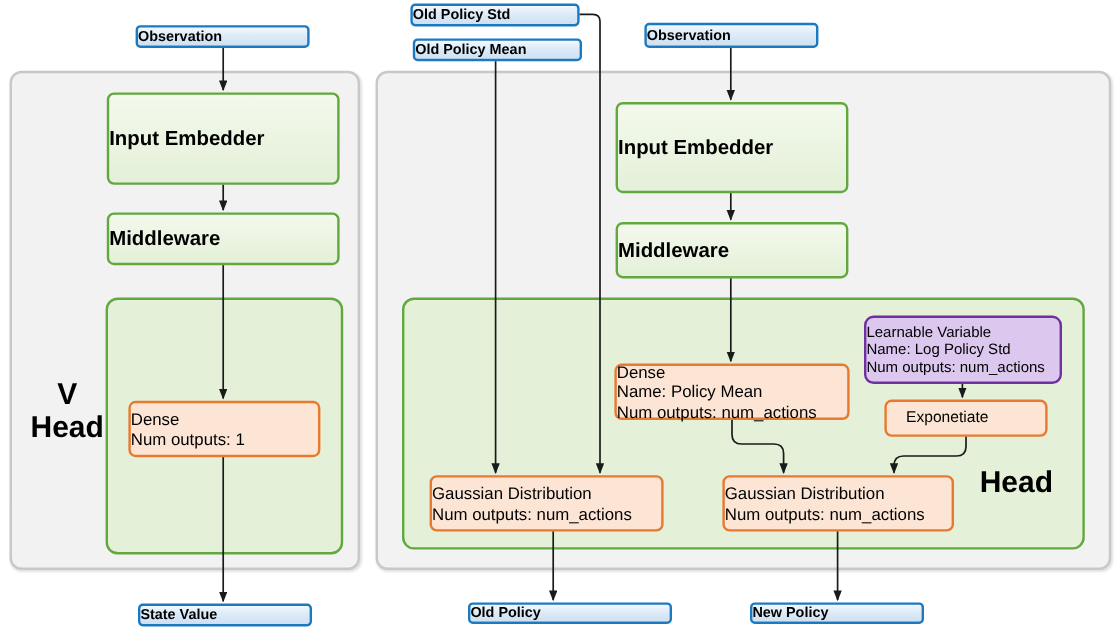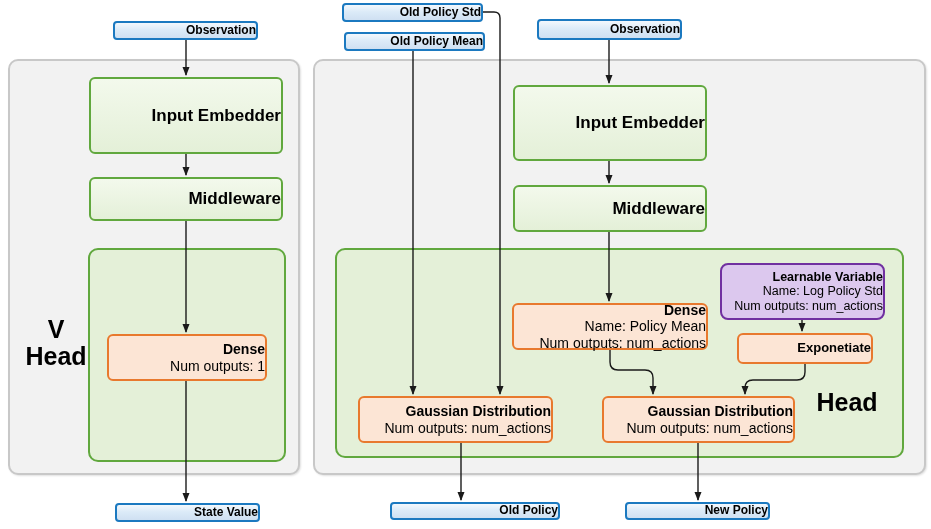--- a/index.html
+++ b/index.html
@@ -11,21 +11,21 @@
     position:absolute;background:var(--panel-fill);
     border:2px solid var(--panel-border);border-radius:10px;
     box-shadow:1px 1px 2px rgba(0,0,0,.12);
   }
   .container-green{
     position:absolute;background:var(--green-fill);
     border:2.5px solid var(--green-border);border-radius:10px;
   }
   .node{
     position:absolute;display:flex;flex-direction:column;
-    align-items:flex-end;justify-content:center;text-align:center;
+    align-items:flex-start;justify-content:center;text-align:center;
     box-sizing:border-box;line-height:1.15;z-index:10;
   }
   .node-blue{
     background:linear-gradient(180deg,#f3f8fd 0%,#dcebf8 45%,var(--blue-fill) 100%);
     border:2px solid var(--blue-border);border-radius:4px;
     font-weight:700;font-size:12px;
   }
   .node-green{
     background:linear-gradient(180deg,#f3f9ec 0%,var(--green-fill) 100%);
     border:2px solid var(--green-border);border-radius:6px;
@@ -34,21 +34,21 @@
   .node-orange{
     background:var(--orange-fill);
     border:2.5px solid var(--orange-border);border-radius:6px;
     font-size:14px;
   }
   .node-purple{
     background:var(--purple-fill);
     border:2.5px solid var(--purple-border);border-radius:8px;
     font-size:12.5px;
   }
-  .node .title{font-weight:700;}
+  .node .title{font-weight:400;}
   .node .sub{font-weight:400;}
   .head-label{
     position:absolute;text-align:center;font-weight:700;font-size:25px;
     line-height:27px;z-index:5;
   }
   svg.wires{position:absolute;left:0;top:0;z-index:20;pointer-events:none;}
 </style>
 </head>
 <body>
 

